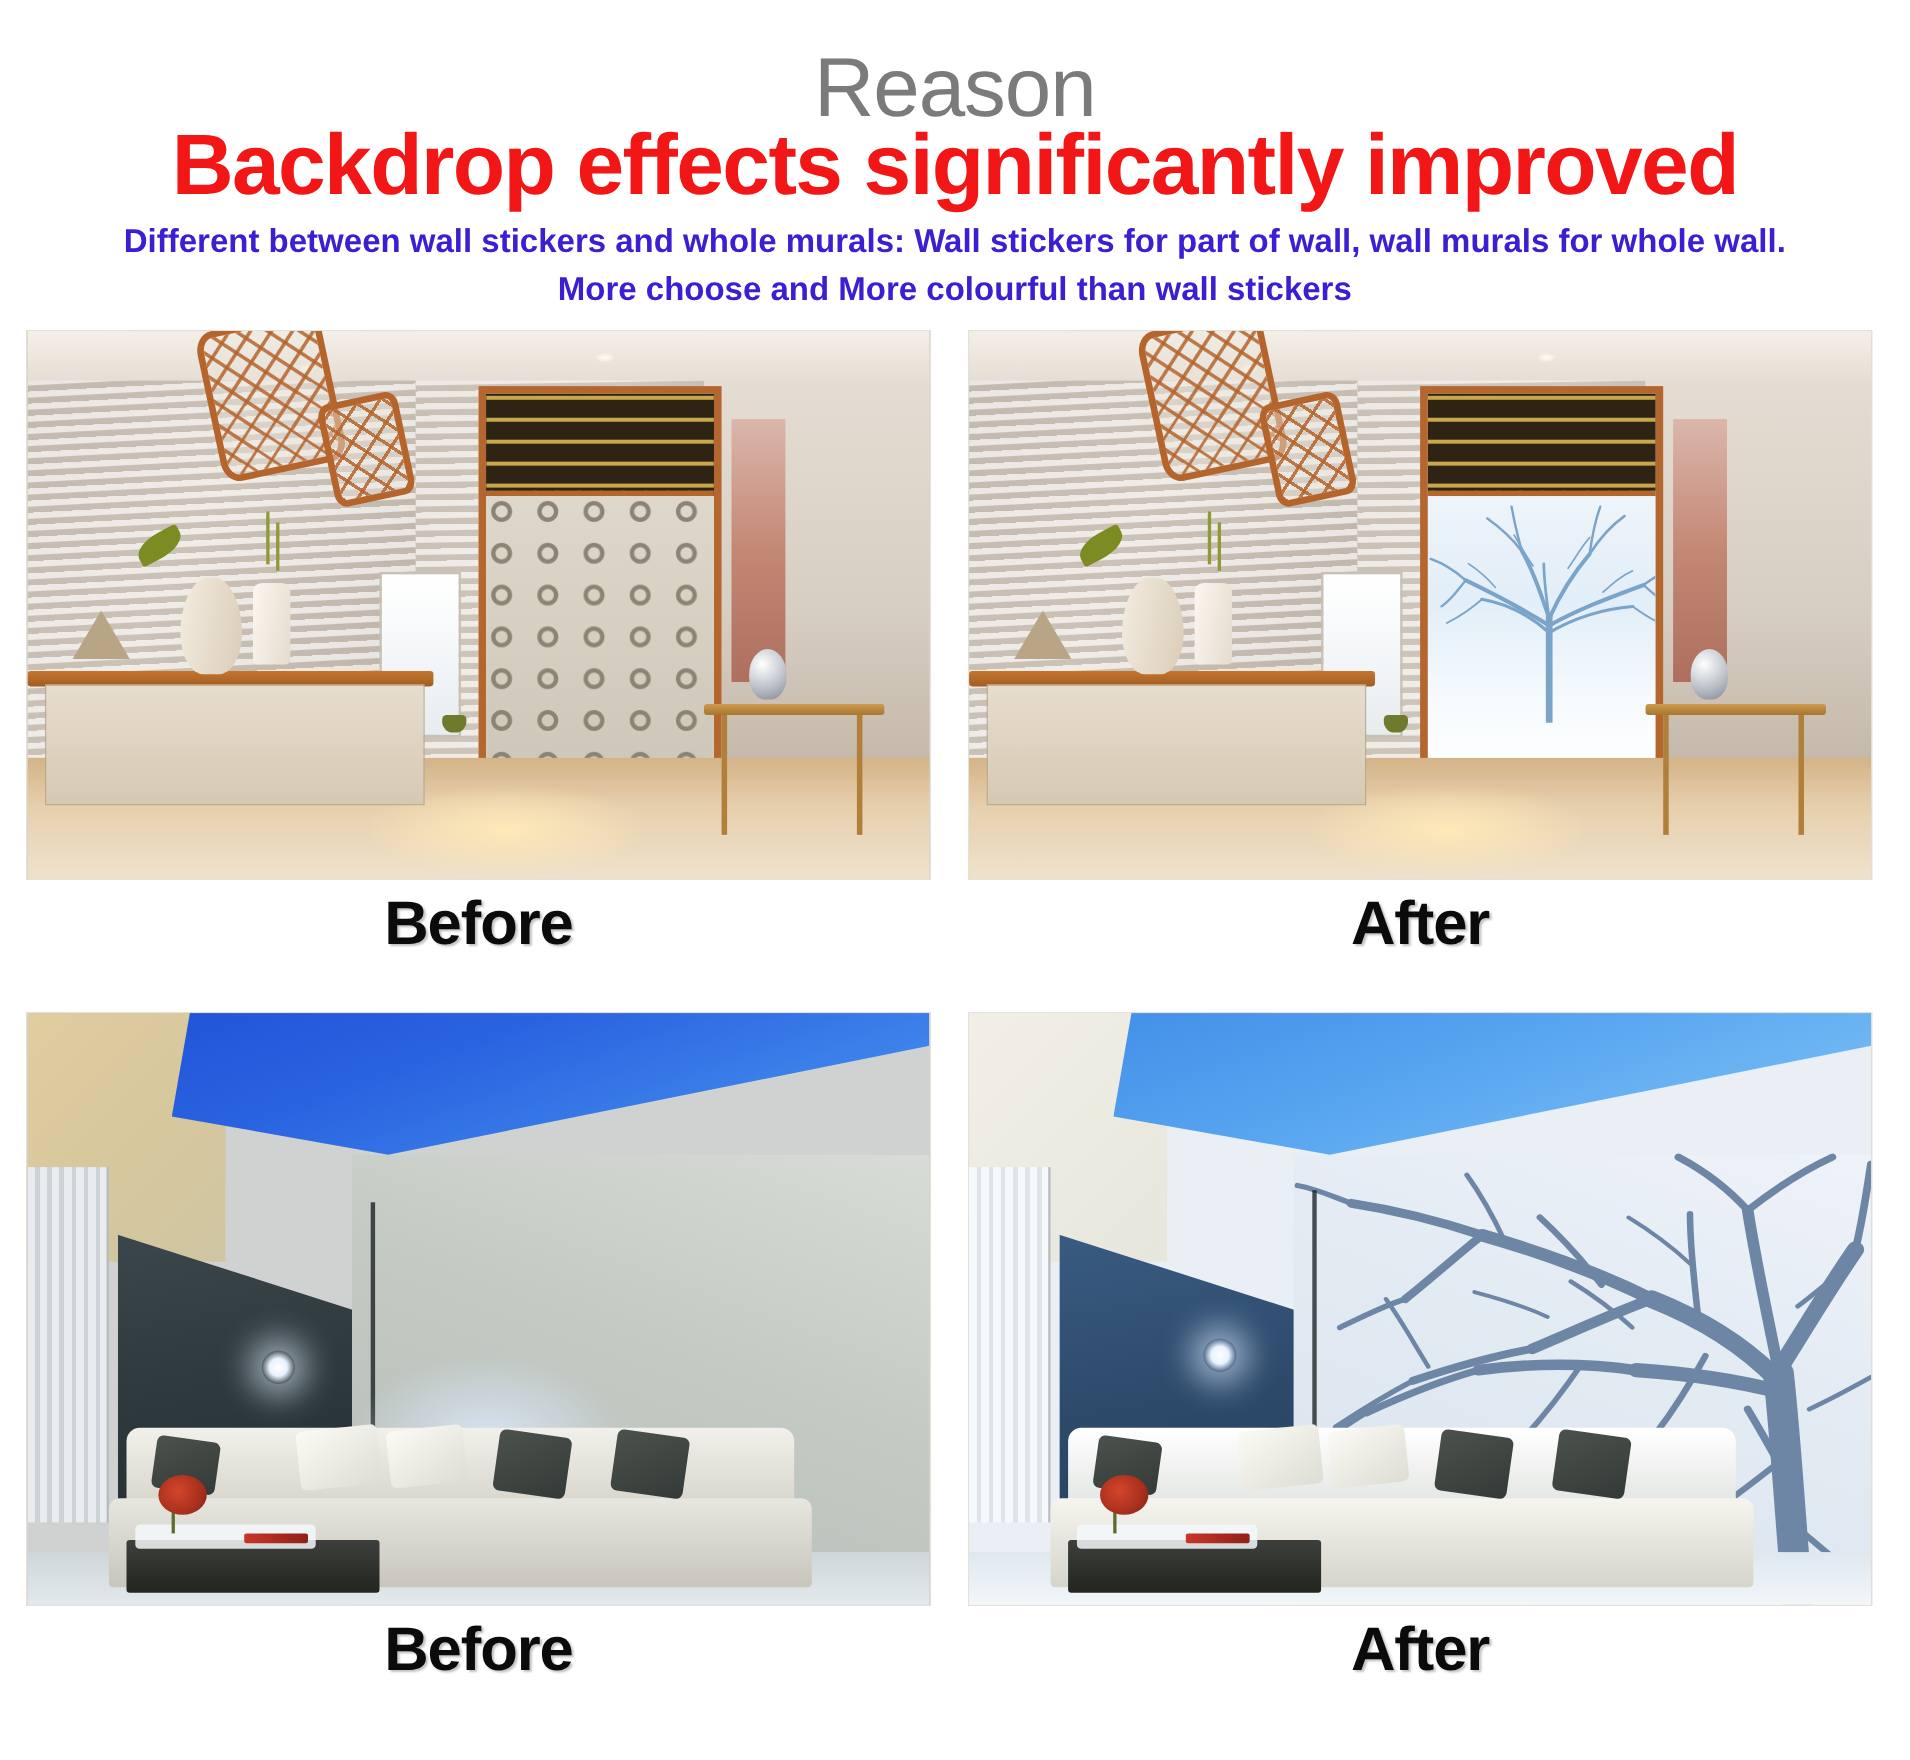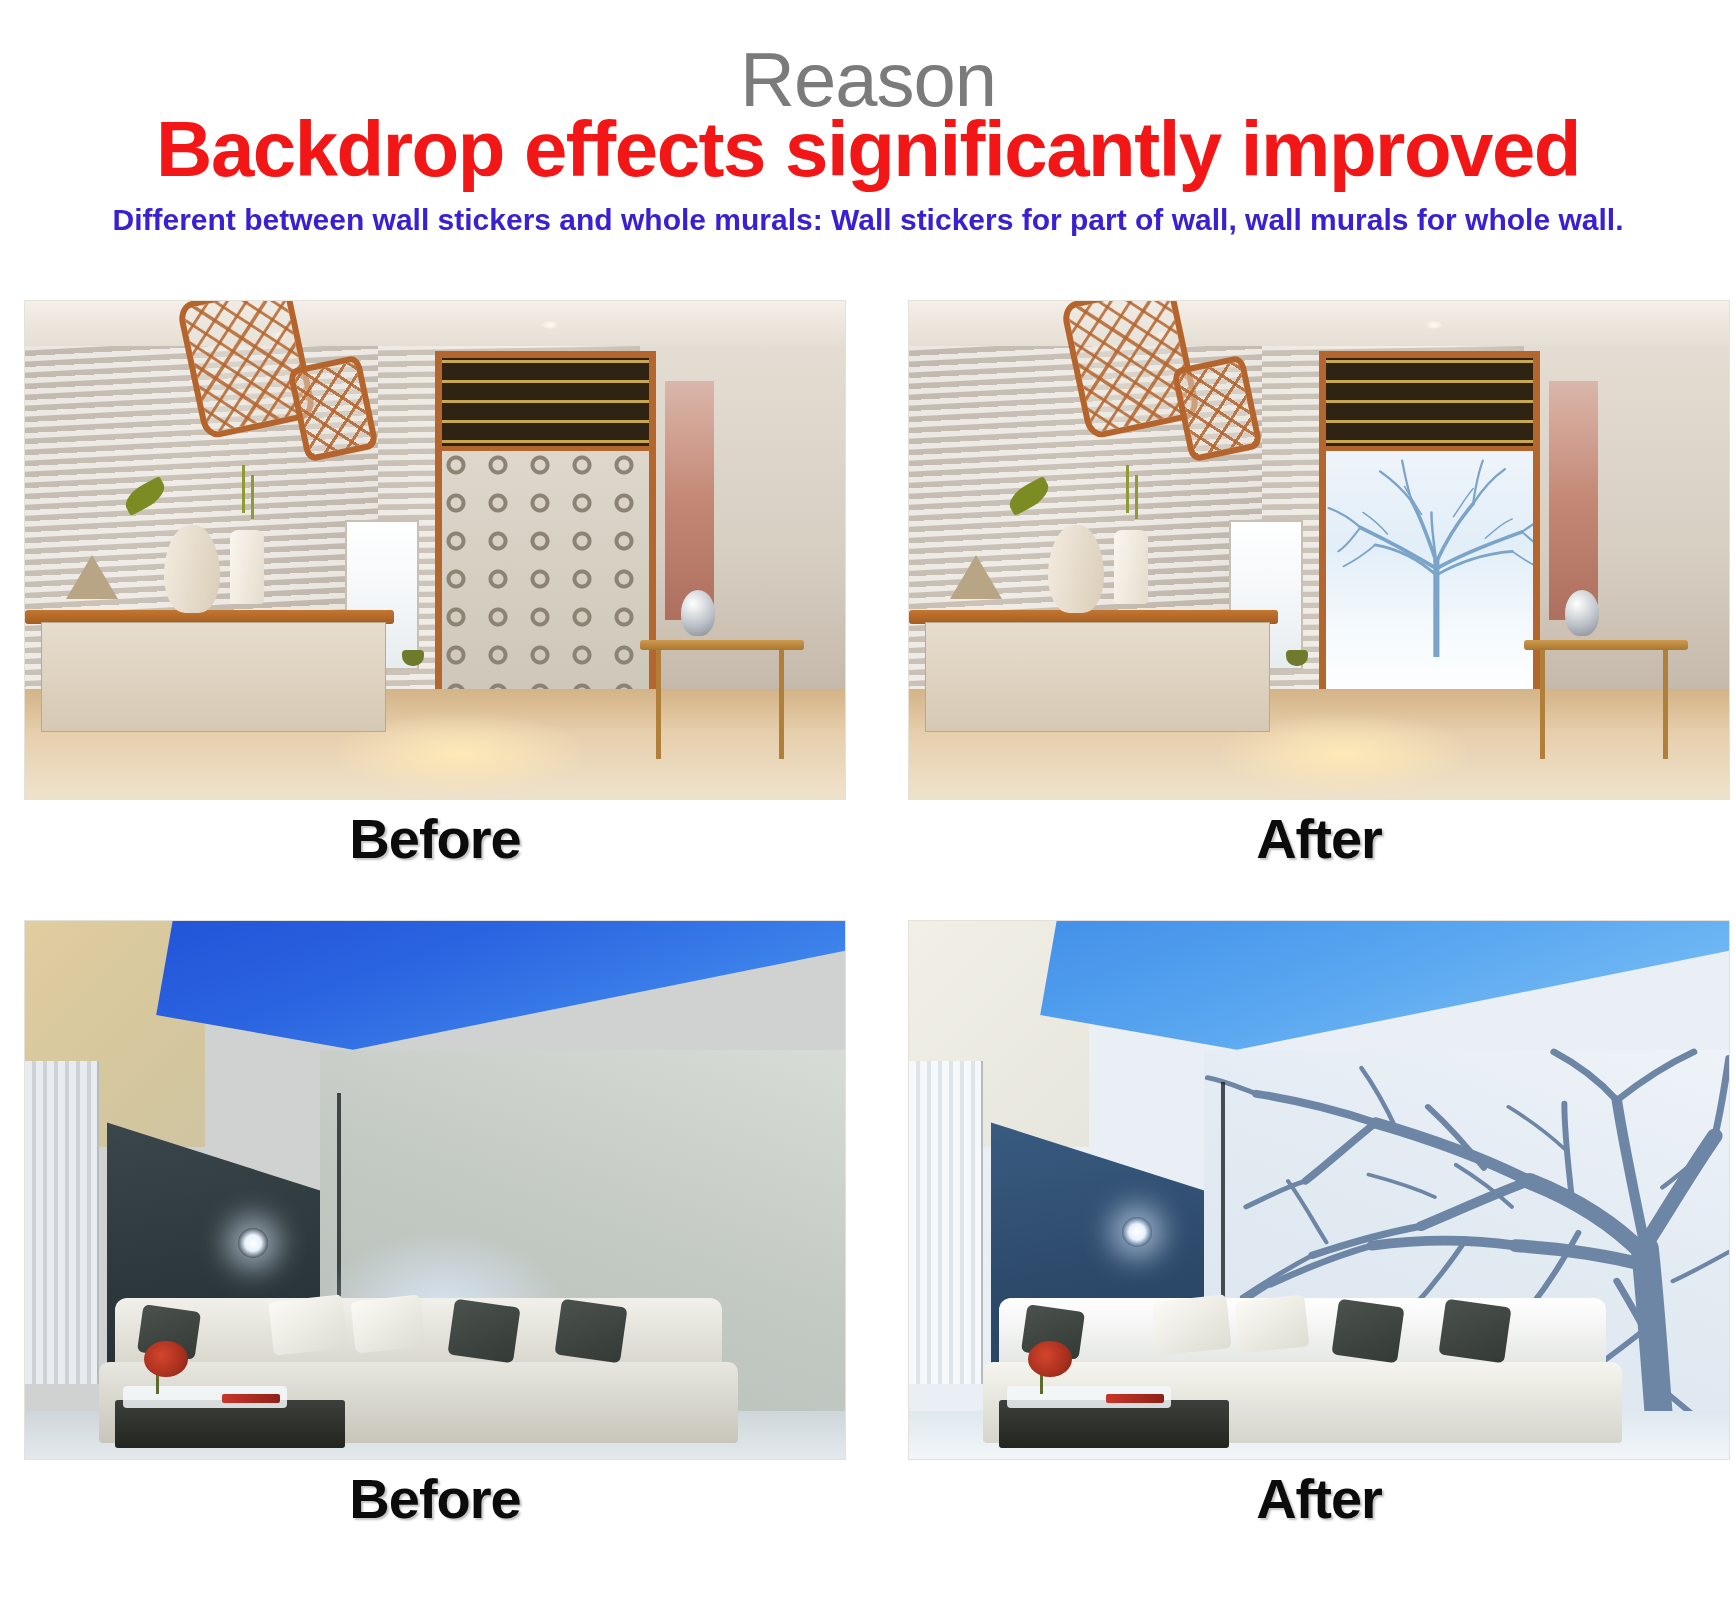--- a/index.html
+++ b/index.html
@@ -71,21 +71,21 @@
     width: 1736px;
     height: 1300px;
   }
 
   .row { position: absolute; width: 1581px; }
   .row-top { top: 0; height: 560px; }
   .row-bottom { top: 620px; height: 680px; }
 
   .cell { position: absolute; }
   .cell-left  { left: 24px; }
-  .cell-right { left: 908px; }
+  .cell-right { left: 880px; }
 
   .photo {
     position: relative;
     overflow: hidden;
     background: #cfc8bf;
     border: 1px solid #e4e0da;
   }
   .photo.top   { width: 822px; height: 500px; }
   .photo.bot   { width: 822px; height: 540px; }
 
@@ -332,20 +332,21 @@
   }
 </style>
 </head>
 <body>
 
 <div class="header">
   <div class="watermark-reason">Reason</div>
   <div class="headline">Backdrop effects significantly improved</div>
   <div class="subtitle">
     <span>Different between wall stickers and whole murals: Wall stickers for part of wall, wall murals for whole wall.</span>
+    <span class="line2">More choose and More colourful than wall stickers</span>
   </div>
 </div>
 
 <div class="panel-grid">
 
   <div class="row row-top">
 
     <div class="cell cell-left">
       <div class="photo top">
         <div class="hall">

